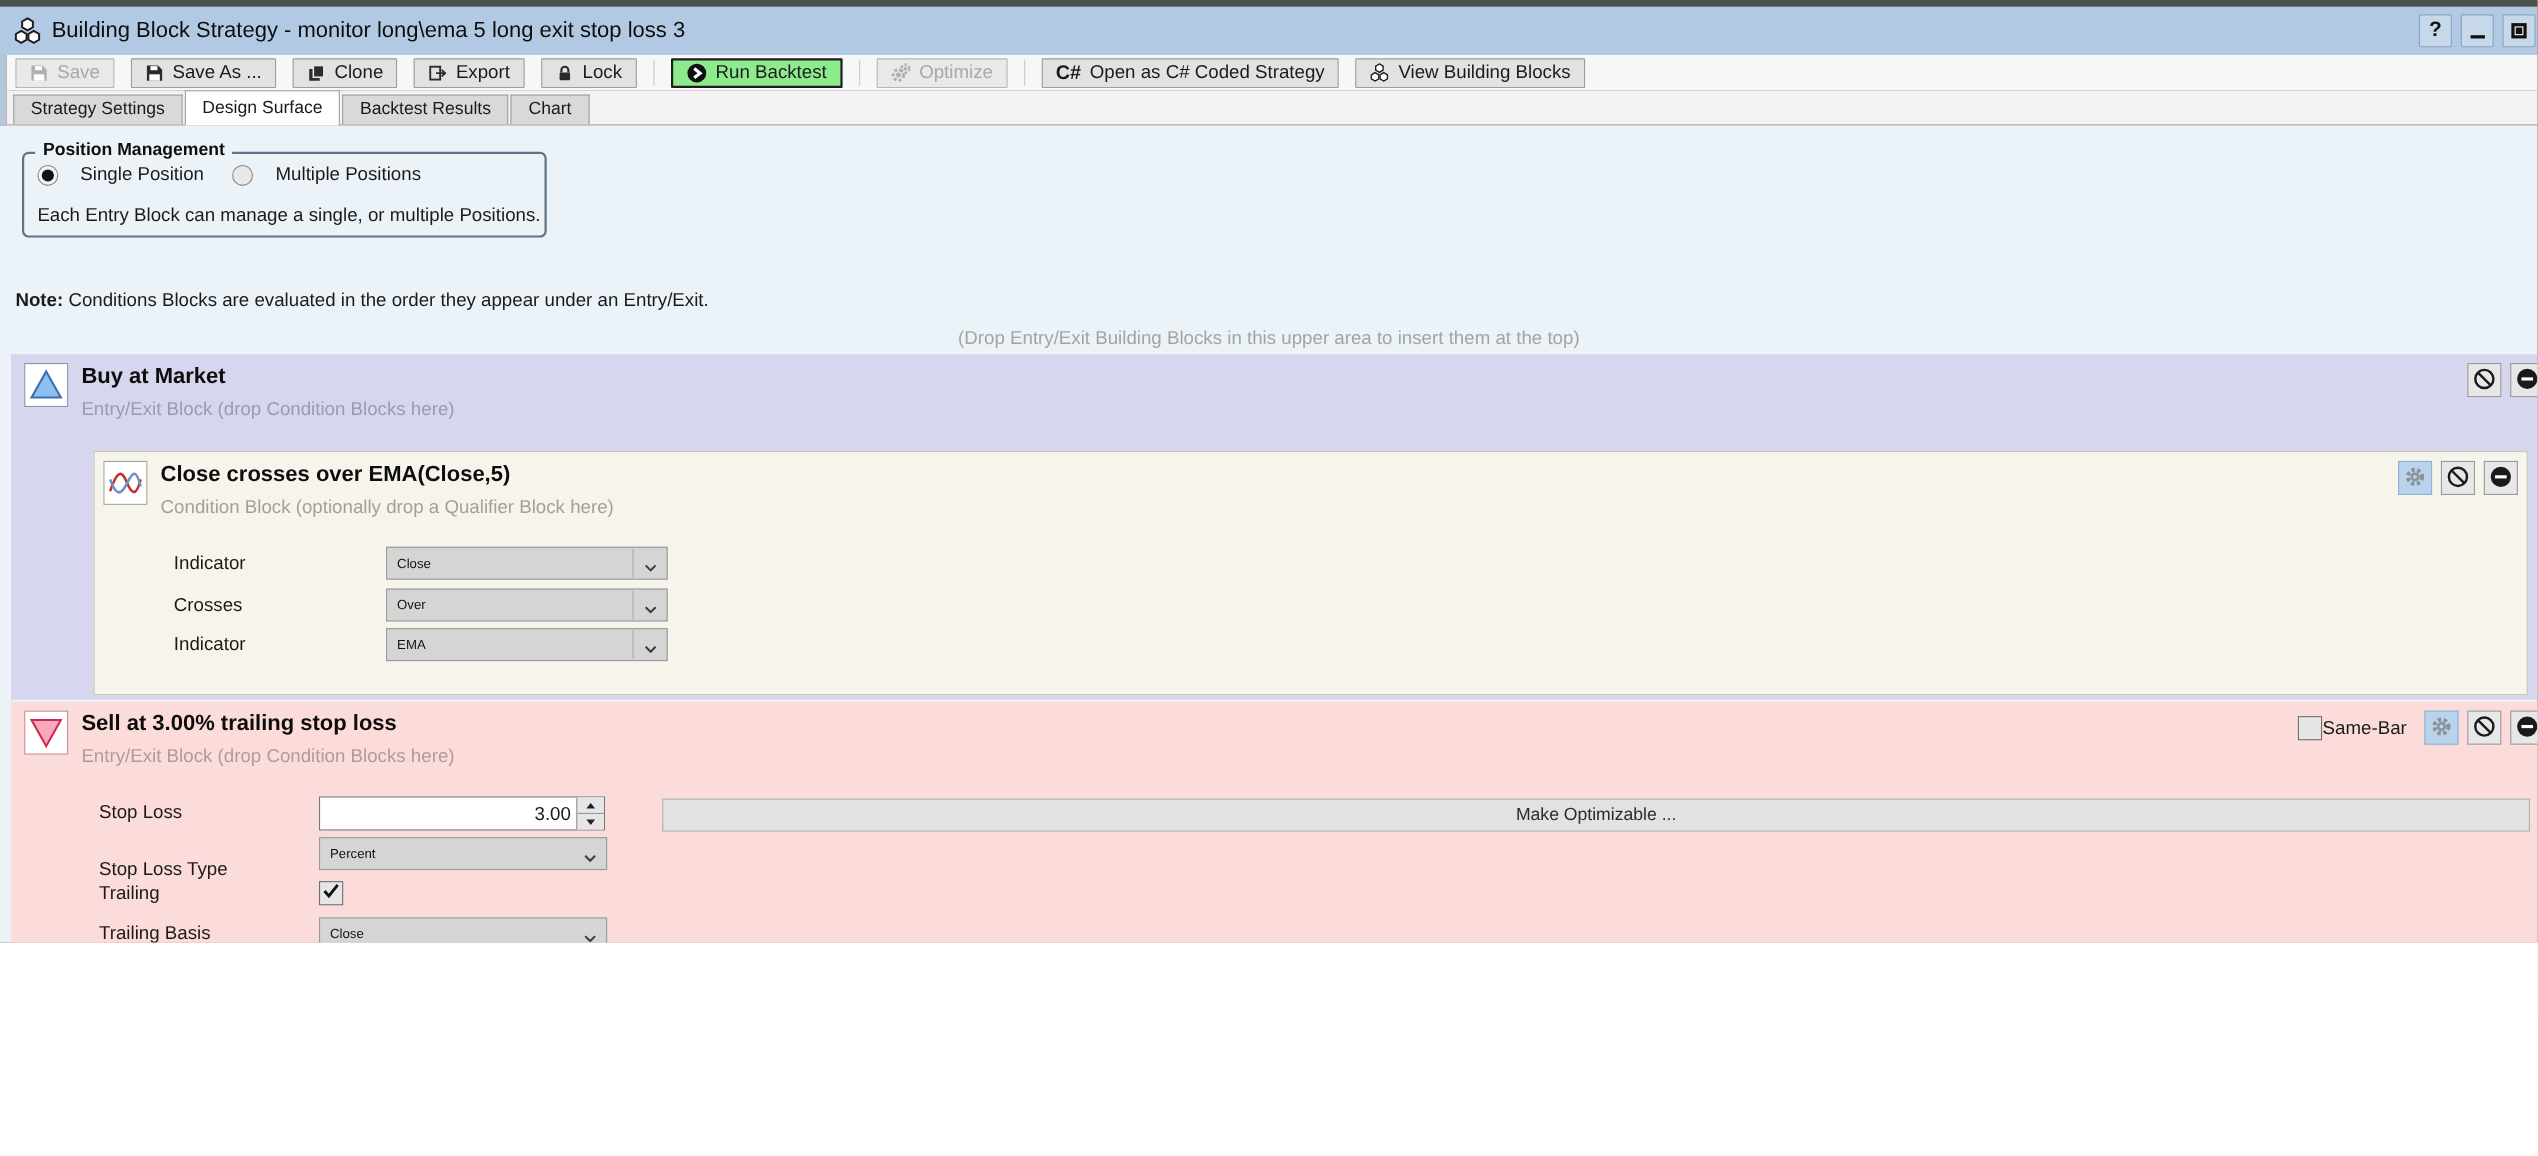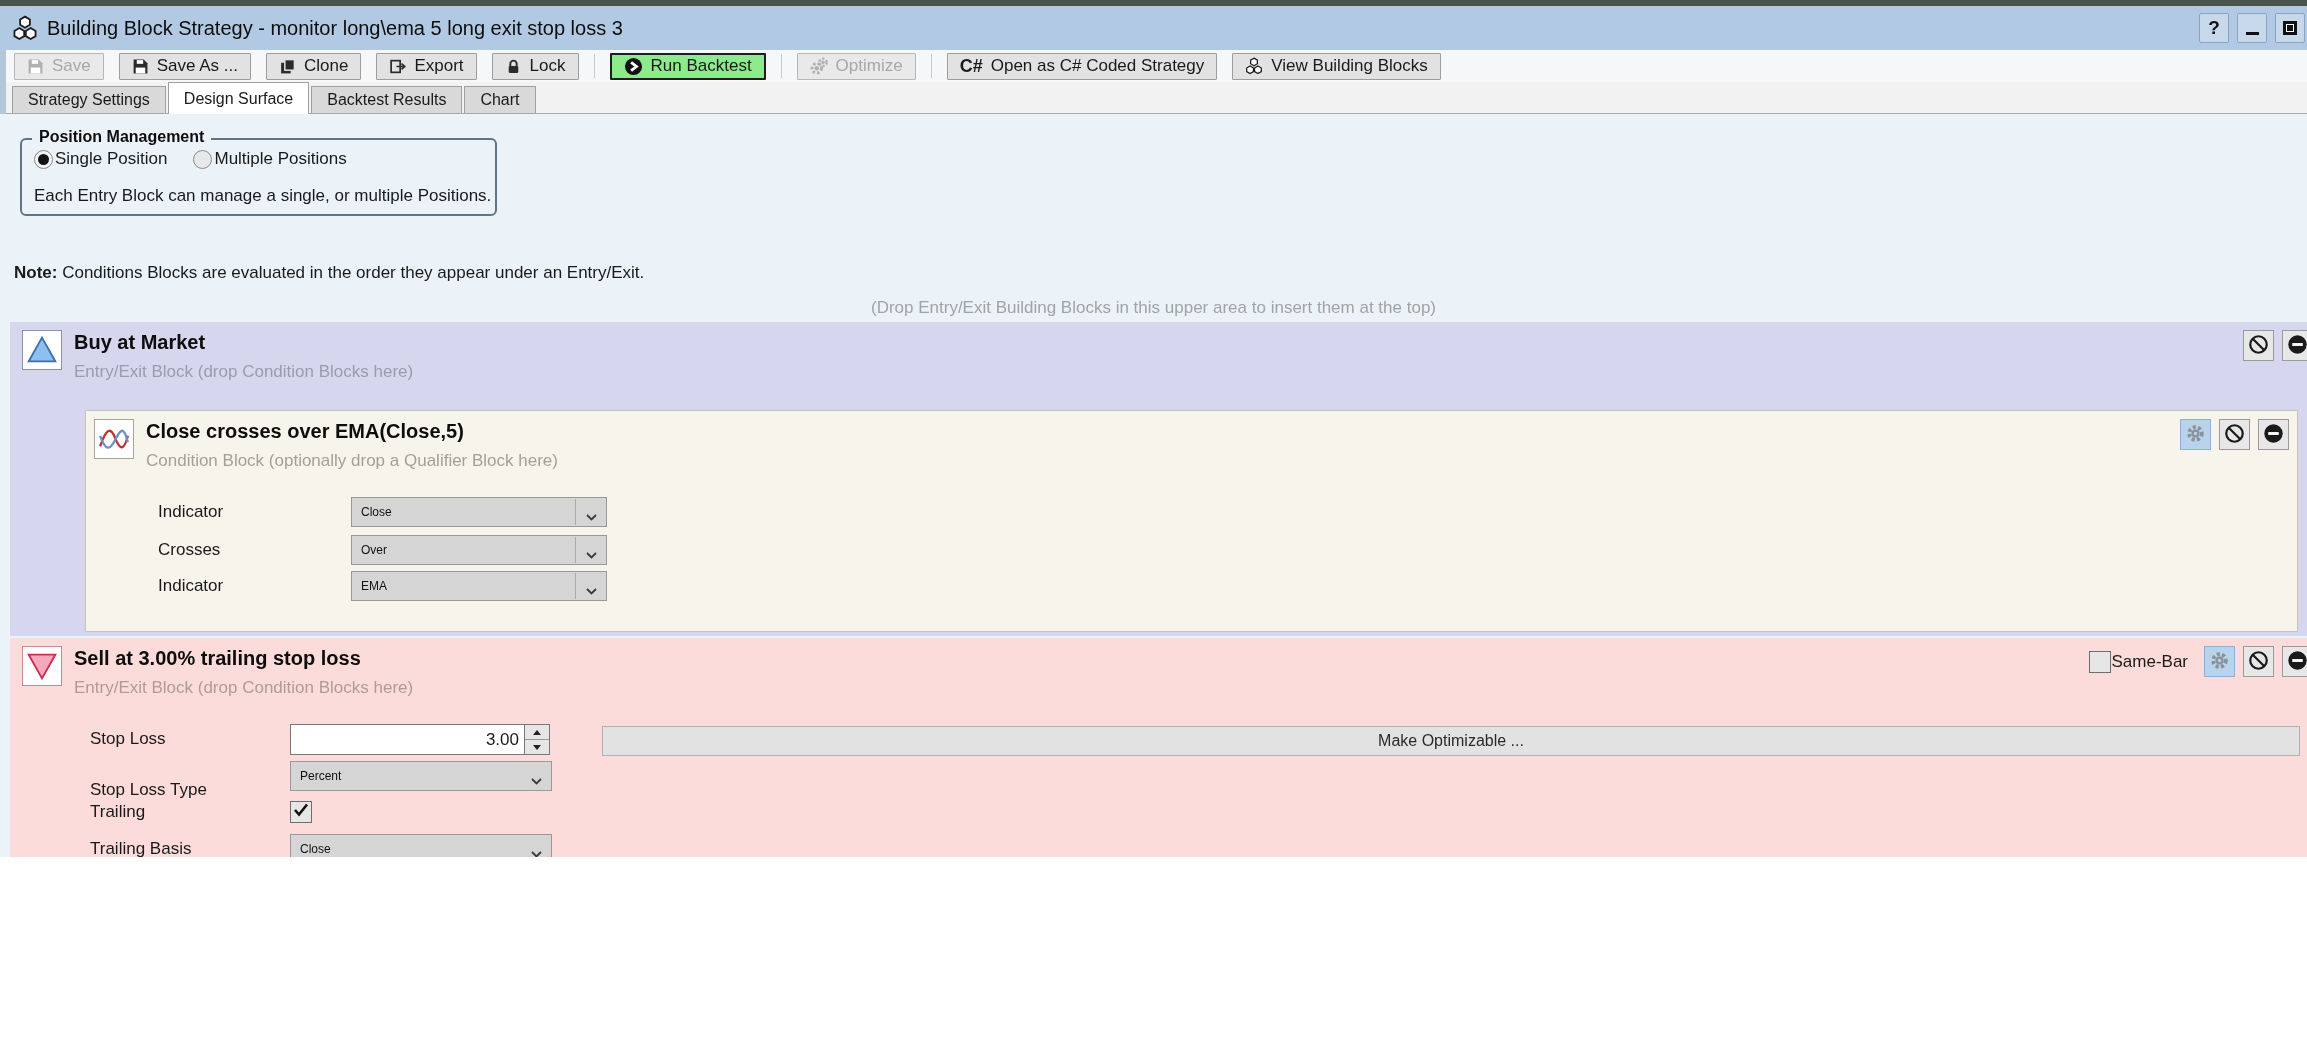--- a/index.html
+++ b/index.html
@@ -43,21 +43,21 @@
   
   .content{position:absolute;left:0;top:114px;width:2307px;height:937px;background:#ebf2f8;}
   .lower-white{position:absolute;left:0;top:756px;width:2307px;height:181px;background:#ffffff;}
 
   
   .groupbox{position:absolute;left:20px;top:24px;width:473px;height:74px;
             border:2px solid #5f7486;border-radius:6px;}
   .gb-legend{position:absolute;left:10px;top:-12px;background:#ebf2f8;padding:0 7px;
              font-size:16px;font-weight:bold;color:#0d0d0d;white-space:nowrap;}
   .radio-row{position:absolute;left:12px;top:9px;display:flex;gap:26px;align-items:center;}
-  .radio-opt{display:flex;align-items:center;gap:2px;font-size:17px;}
+  .radio-opt{display:flex;align-items:center;gap:20px;font-size:17px;}
   .radio{width:19px;height:19px;border-radius:50%;border:1px solid #8a8a8a;background:#e8e8e8;
          display:flex;align-items:center;justify-content:center;box-sizing:border-box;}
   .radio.sel{background:#f4f4f4;}
   .radio .dot{width:11px;height:11px;border-radius:50%;background:#121212;}
   .gb-desc{position:absolute;left:12px;top:46px;font-size:17px;white-space:nowrap;}
 
   .text-line{position:absolute;left:14px;font-size:17px;white-space:nowrap;}
   .underline{text-decoration:underline;}
   .bold{font-weight:bold;}
   .hint-line{position:absolute;left:0;top:184px;width:2307px;text-align:center;

